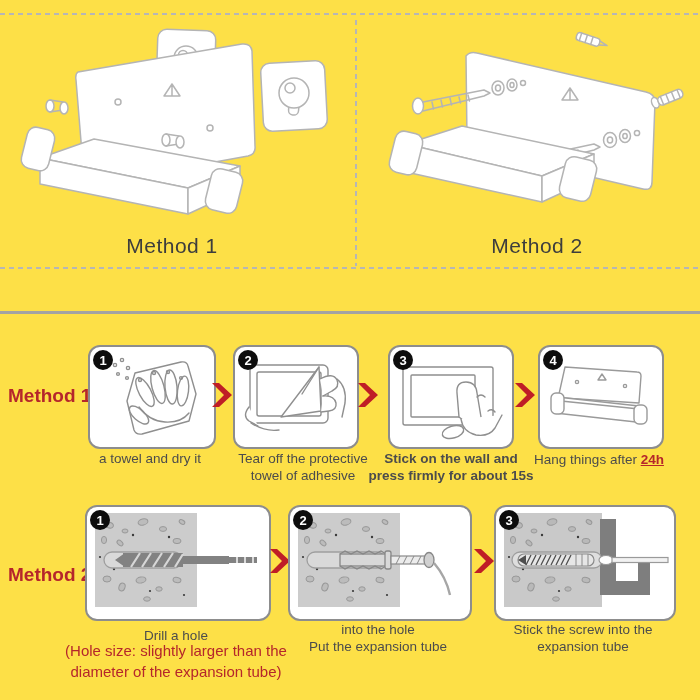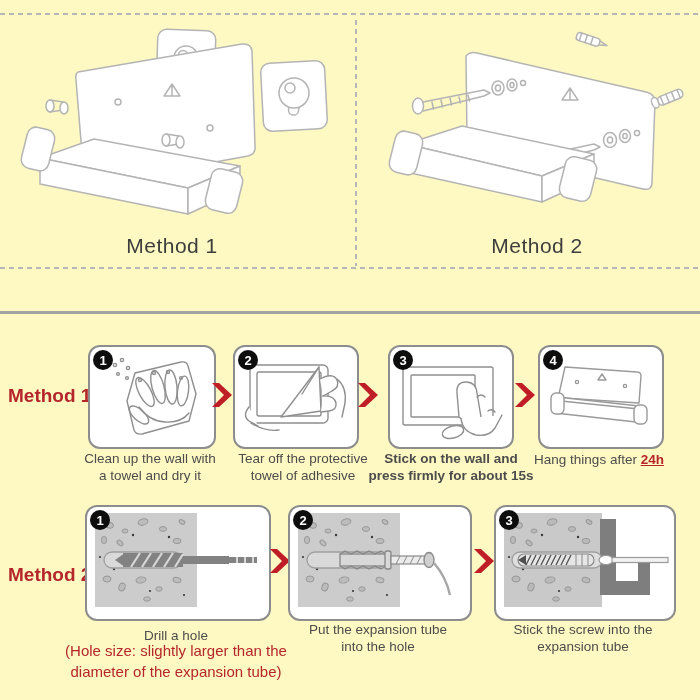--- a/index.html
+++ b/index.html
@@ -1,17 +1,17 @@
 <!DOCTYPE html>
 <html><head>
 <meta charset="utf-8">
 <style>
   html,body { margin:0; padding:0; background:#ffffff; }
   .page {
-    position:relative; width:700px; height:700px; background:#fef9c3;
+    position:relative; width:700px; height:700px; background:#fde047;
     font-family:"Liberation Sans", sans-serif; overflow:hidden;
   }
   .hdash { position:absolute; left:0; width:700px; height:2px;
     background-image:repeating-linear-gradient(90deg,#b6b6b6 0 5px,transparent 5px 9px); }
   .vdash { position:absolute; width:2px;
     background-image:repeating-linear-gradient(180deg,#b6b6b6 0 5px,transparent 5px 9px); }
   .panel-label { position:absolute; width:220px; text-align:center;
     font-size:21px; color:#3d3d3d; letter-spacing:0.5px; }
   .solid-divider { position:absolute; top:311px; left:0; width:700px; height:3px; background:#a3a3a3; }
   .row-label { position:absolute; font-size:19px; font-weight:bold; color:#b5262b; }
@@ -186,21 +186,20 @@
           <circle cx="84" cy="37" r="1.6"></circle>
         <path d="M16,48 L98,57 q4,1 4,4 l-2,9 q-1,3 -5,3 L14,64 q-4,-1 -3,-4 Z" fill="#fff"></path>
         <path d="M20,52 l78,8"></path>
         <rect x="10" y="44" width="13" height="21" rx="5" fill="#fff"></rect>
         <rect x="93" y="56" width="13" height="19" rx="5" fill="#fff"></rect>
       </g>
     </svg>
   </div>
 
   <div class="cap" style="left:70px;top:451px;width:160px;">
-    <div>Clean up the wall with</div>
     <div>a towel and dry it</div>
   </div>
   <div class="cap" style="left:222px;top:451px;width:162px;">
     <div>Tear off the protective</div>
     <div>towel of adhesive</div>
   </div>
   <div class="cap" style="left:366px;top:451px;width:170px;font-weight:bold;">
     <div>Stick on the wall and</div>
     <div>press firmly for about 15s</div>
   </div>
@@ -340,21 +339,21 @@
   </div>
 
   <div class="cap" style="left:96px;top:628px;width:160px;">
     <div>Drill a hole</div>
   </div>
   <div class="note" style="left:56px;top:640px;width:240px;">
     <div>(Hole size: slightly larger than the</div>
     <div>diameter of the expansion tube)</div>
   </div>
   <div class="cap" style="left:278px;top:622px;width:200px;">
+    <div>into the hole</div>
     <div>Put the expansion tube</div>
-    <div>into the hole</div>
   </div>
   <div class="cap" style="left:483px;top:622px;width:200px;">
     <div>Stick the screw into the</div>
     <div>expansion tube</div>
   </div>
 
 </div>
 
 </body></html>

